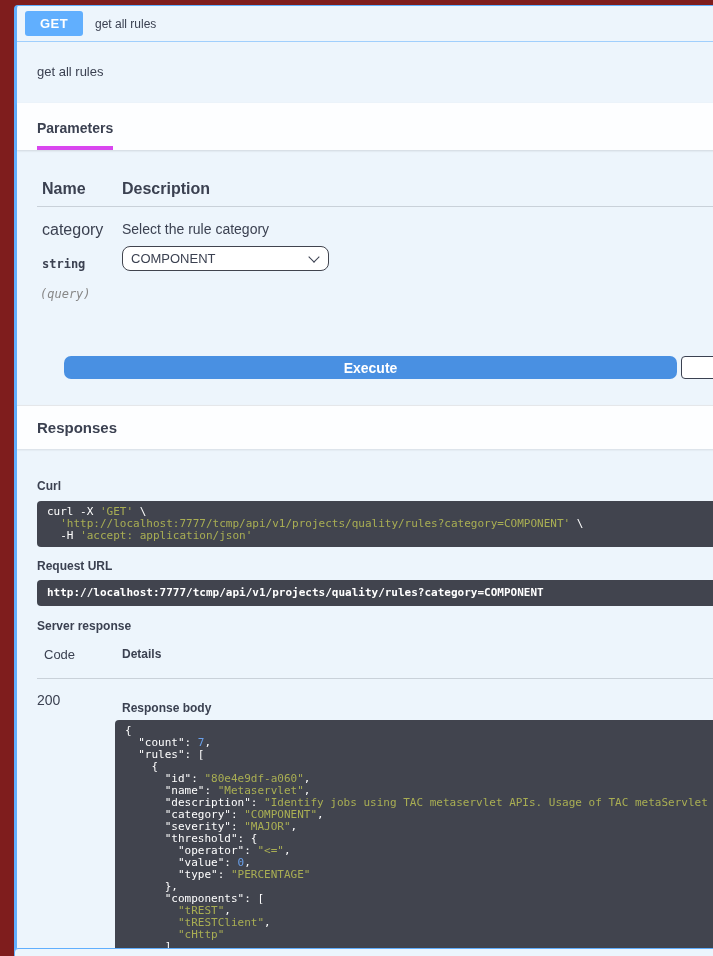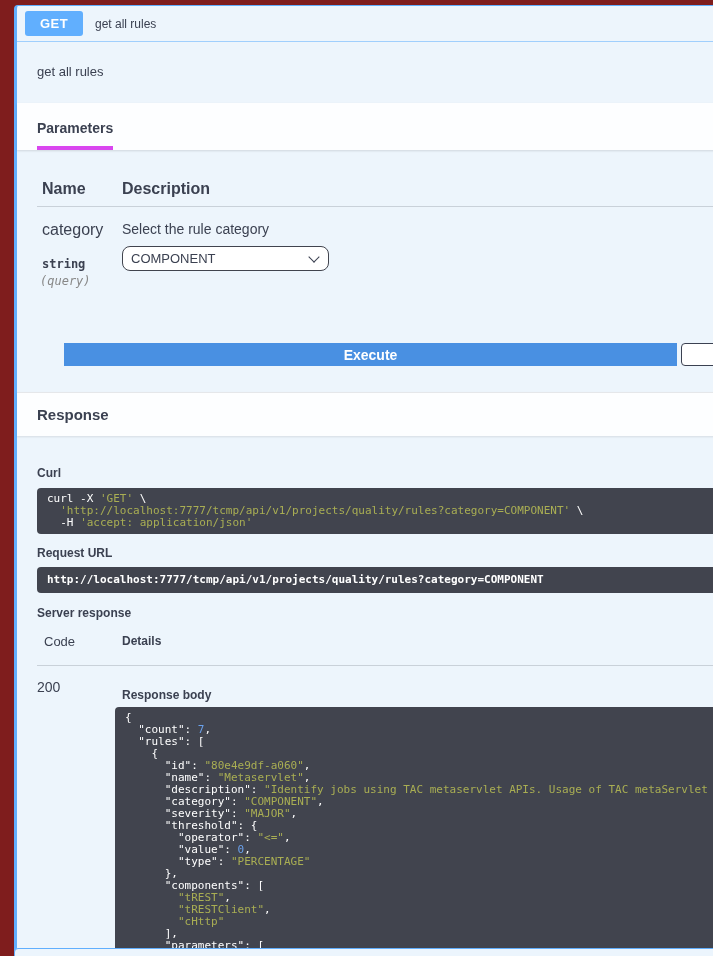--- a/index.html
+++ b/index.html
@@ -45,39 +45,39 @@
 
   .params-area{padding:30px 20px 0;}
   .params-grid{display:grid;grid-template-columns:80px 1fr;}
   .pt-head{
     font-size:16px;font-weight:bold;color:#3b4151;
     padding:0 0 8px 5px;border-bottom:1px solid rgba(59,65,81,.2);
   }
   .pt-cell{padding:14px 0 0 5px;}
   .param-name{font-size:16px;color:#3b4151;}
   .param-type{font-family:"DejaVu Sans Mono",monospace;font-size:12px;font-weight:bold;margin-top:18px;}
-  .param-in{font-family:"DejaVu Sans Mono",monospace;font-size:12px;font-style:italic;color:#888;margin-top:3px;margin-left:-2px;}
+  .param-in{font-family:"DejaVu Sans Mono",monospace;font-size:12px;font-style:italic;color:#888;margin-top:16px;margin-left:-2px;}
   .param-desc{font-size:14px;color:#3b4151;}
   .select-wrap{position:relative;display:inline-block;margin-top:9px;}
   .select-wrap select{
     -webkit-appearance:none;appearance:none;
     width:207px;height:25px;font-size:13px;color:#3b4151;
     padding:0 26px 0 8px;border:1px solid #41444e;border-radius:8px;
     background:#fff;font-family:"Liberation Sans",sans-serif;cursor:pointer;
   }
   .select-chevron{
     position:absolute;right:11px;top:7px;width:7px;height:7px;
     border-right:1.5px solid #3b4151;border-bottom:1.5px solid #3b4151;
     transform:rotate(45deg);pointer-events:none;
   }
 
   .execute-row{display:flex;gap:4px;margin-top:55px;padding-left:27px;}
   .execute-btn{
     width:613px;height:23px;background:#4990e2;color:#fff;
-    border:none;border-radius:0;font-size:14px;font-weight:600;
+    border:none;border-radius:7px;font-size:14px;font-weight:600;
     font-family:"Liberation Sans",sans-serif;cursor:pointer;
   }
   .clear-btn{
     flex:1;height:23px;background:#fff;border:1px solid #3b4151;
     border-radius:4px;cursor:pointer;
   }
 
   .responses-header{
     margin-top:26px;background:rgba(255,255,255,.85);
     border-top:1px solid rgba(59,65,81,.12);
@@ -158,21 +158,21 @@
         </div>
       </div>
 
       <div class="execute-row">
         <button class="execute-btn">Execute</button>
         <button class="clear-btn"></button>
       </div>
     </div>
 
     <div class="responses-header">
-      <span>Response</span>
+      <span>Responses</span>
     </div>
 
     <div class="responses-body">
 
       <div class="block-label">Curl</div>
       <pre class="code-block curl-block"><div class="code-line"><span class="tok-p">curl -X </span><span class="tok-s">'GET'</span><span class="tok-p"> \</span></div><div class="code-line"><span class="tok-p">  </span><span class="tok-s">'http://localhost:7777/tcmp/api/v1/projects/quality/rules?category=COMPONENT'</span><span class="tok-p"> \</span></div><div class="code-line"><span class="tok-p">  -H </span><span class="tok-s">'accept: application/json'</span></div></pre>
 
       <div class="block-label requrl-label">Request URL</div>
       <div class="code-block url-block"><span>http://localhost:7777/tcmp/api/v1/projects/quality/rules?category=COMPONENT</span></div>
 

